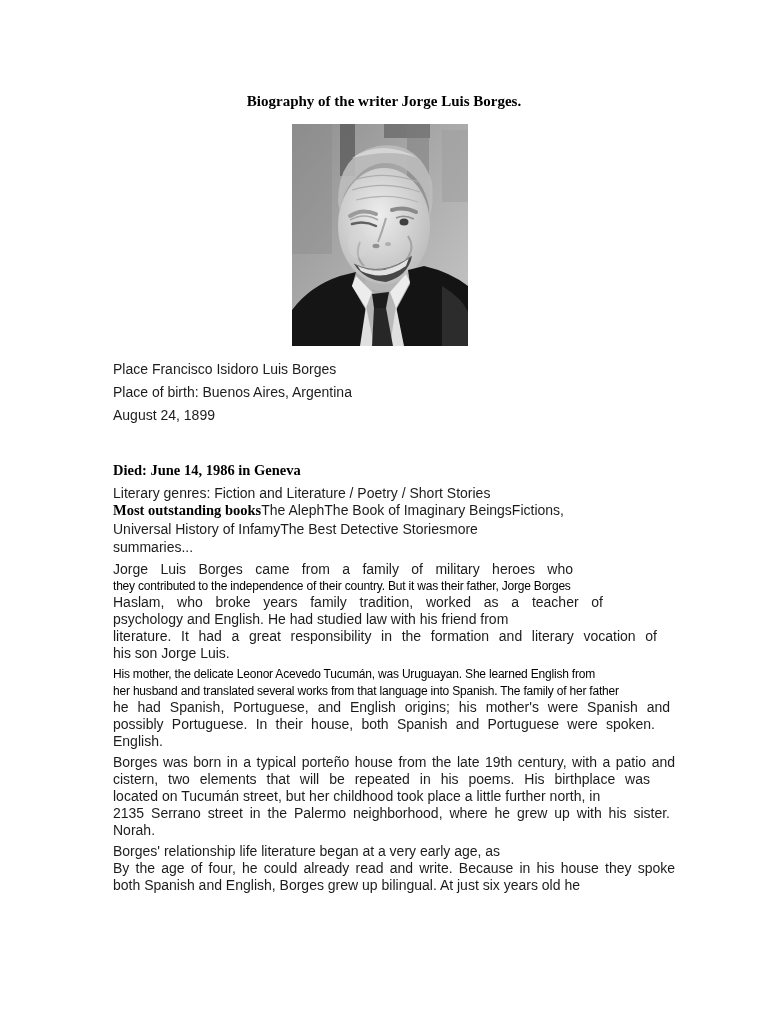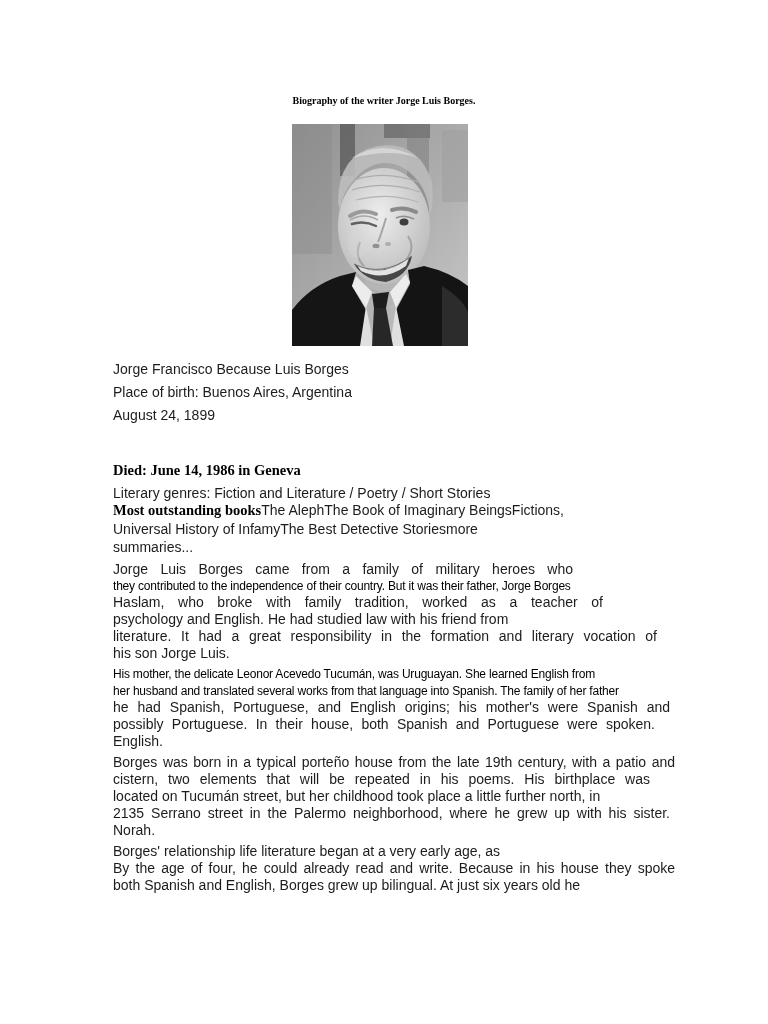--- a/index.html
+++ b/index.html
@@ -14,21 +14,21 @@
     width: 768px; height: 1024px;
     background: #ffffff;
     overflow: hidden;
   }
   .doc-title {
     margin: 0;
     padding-top: 92px;
     text-align: center;
     font-family: "Liberation Serif", serif;
     font-weight: bold;
-    font-size: 10px;
+    font-size: 15px;
     line-height: 18px;
     color: #000000;
   }
   .photo-wrap {
     width: 176px; height: 222px;
     margin: 14px 0 0 292px;
     overflow: hidden;
   }
   .photo-wrap svg { display: block; }
   .content {
@@ -126,37 +126,37 @@
       <polygon points="104,182 98,222 112,222" fill="#e0e0e0"></polygon>
 
       <polygon points="80,170 97,168 94,184 82,184" fill="#1d1d1d"></polygon>
       <polygon points="82,184 94,184 101,222 80,222" fill="#272727"></polygon>
     </svg>
   </div>
 
   <div class="content">
 
     <div class="info">
-      <div class="ln lg">Jorge Francisco Because Luis Borges</div>
+      <div class="ln lg">Place Francisco Isidoro Luis Borges</div>
       <div class="ln lg">Place of birth: Buenos Aires, Argentina</div>
       <div class="ln lg">August 24, 1899</div>
       <div class="ln serif-bold">Died: June 14, 1986 in Geneva</div>
       <div class="ln lg">Literary genres: Fiction and Literature / Poetry / Short Stories</div>
     </div>
 
     <div class="books">
       <div class="ln lg"><span class="serif-bold">Most outstanding books</span><span>The AlephThe Book of Imaginary BeingsFictions,</span></div>
       <div class="ln lg">Universal History of InfamyThe Best Detective Storiesmore</div>
       <div class="ln lg">summaries...</div>
     </div>
 
     <div class="para">
       <div class="ln lg j" style="width:460px">Jorge Luis Borges came from a family of military heroes who</div>
       <div class="ln sm">they contributed to the independence of their country. But it was their father, Jorge Borges</div>
-      <div class="ln lg j" style="width:490px">Haslam, who broke with family tradition, worked as a teacher of</div>
+      <div class="ln lg j" style="width:490px">Haslam, who broke years family tradition, worked as a teacher of</div>
       <div class="ln lg">psychology and English. He had studied law with his friend from</div>
       <div class="ln lg j" style="width:544px">literature. It had a great responsibility in the formation and literary vocation of</div>
       <div class="ln lg">his son Jorge Luis.</div>
     </div>
 
     <div class="para">
       <div class="ln sm">His mother, the delicate Leonor Acevedo Tucumán, was Uruguayan. She learned English from</div>
       <div class="ln sm">her husband and translated several works from that language into Spanish. The family of her father</div>
       <div class="ln lg j" style="width:557px">he had Spanish, Portuguese, and English origins; his mother's were Spanish and</div>
       <div class="ln lg j" style="width:542px">possibly Portuguese. In their house, both Spanish and Portuguese were spoken.</div>

